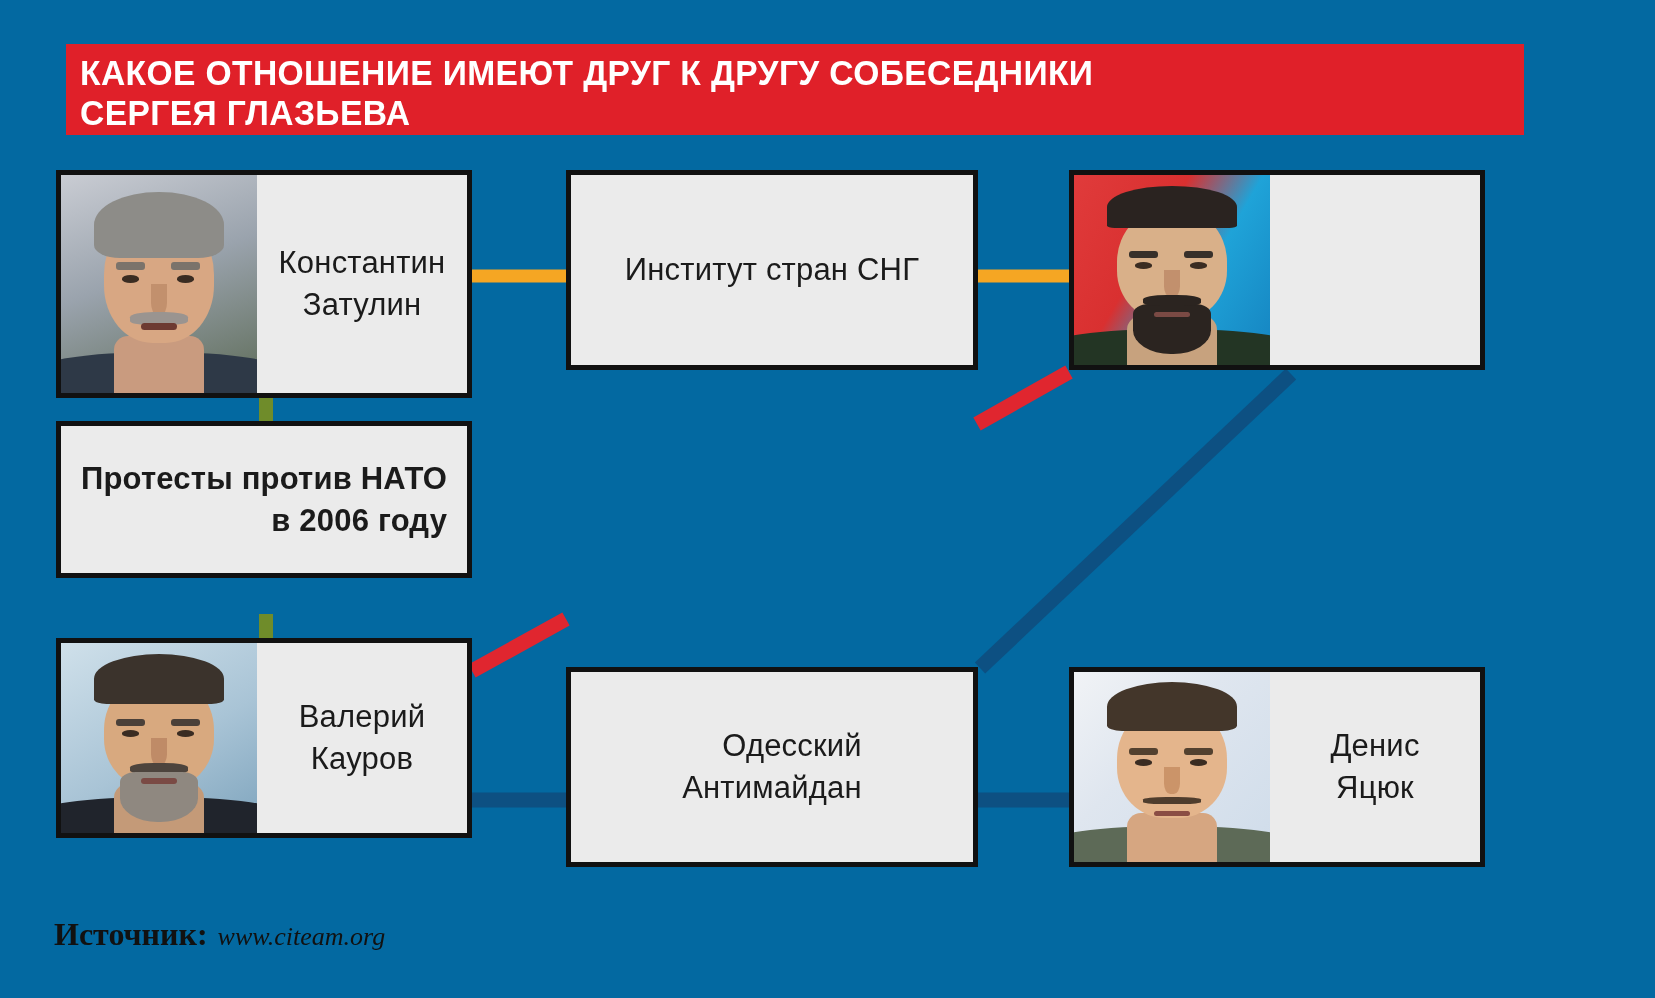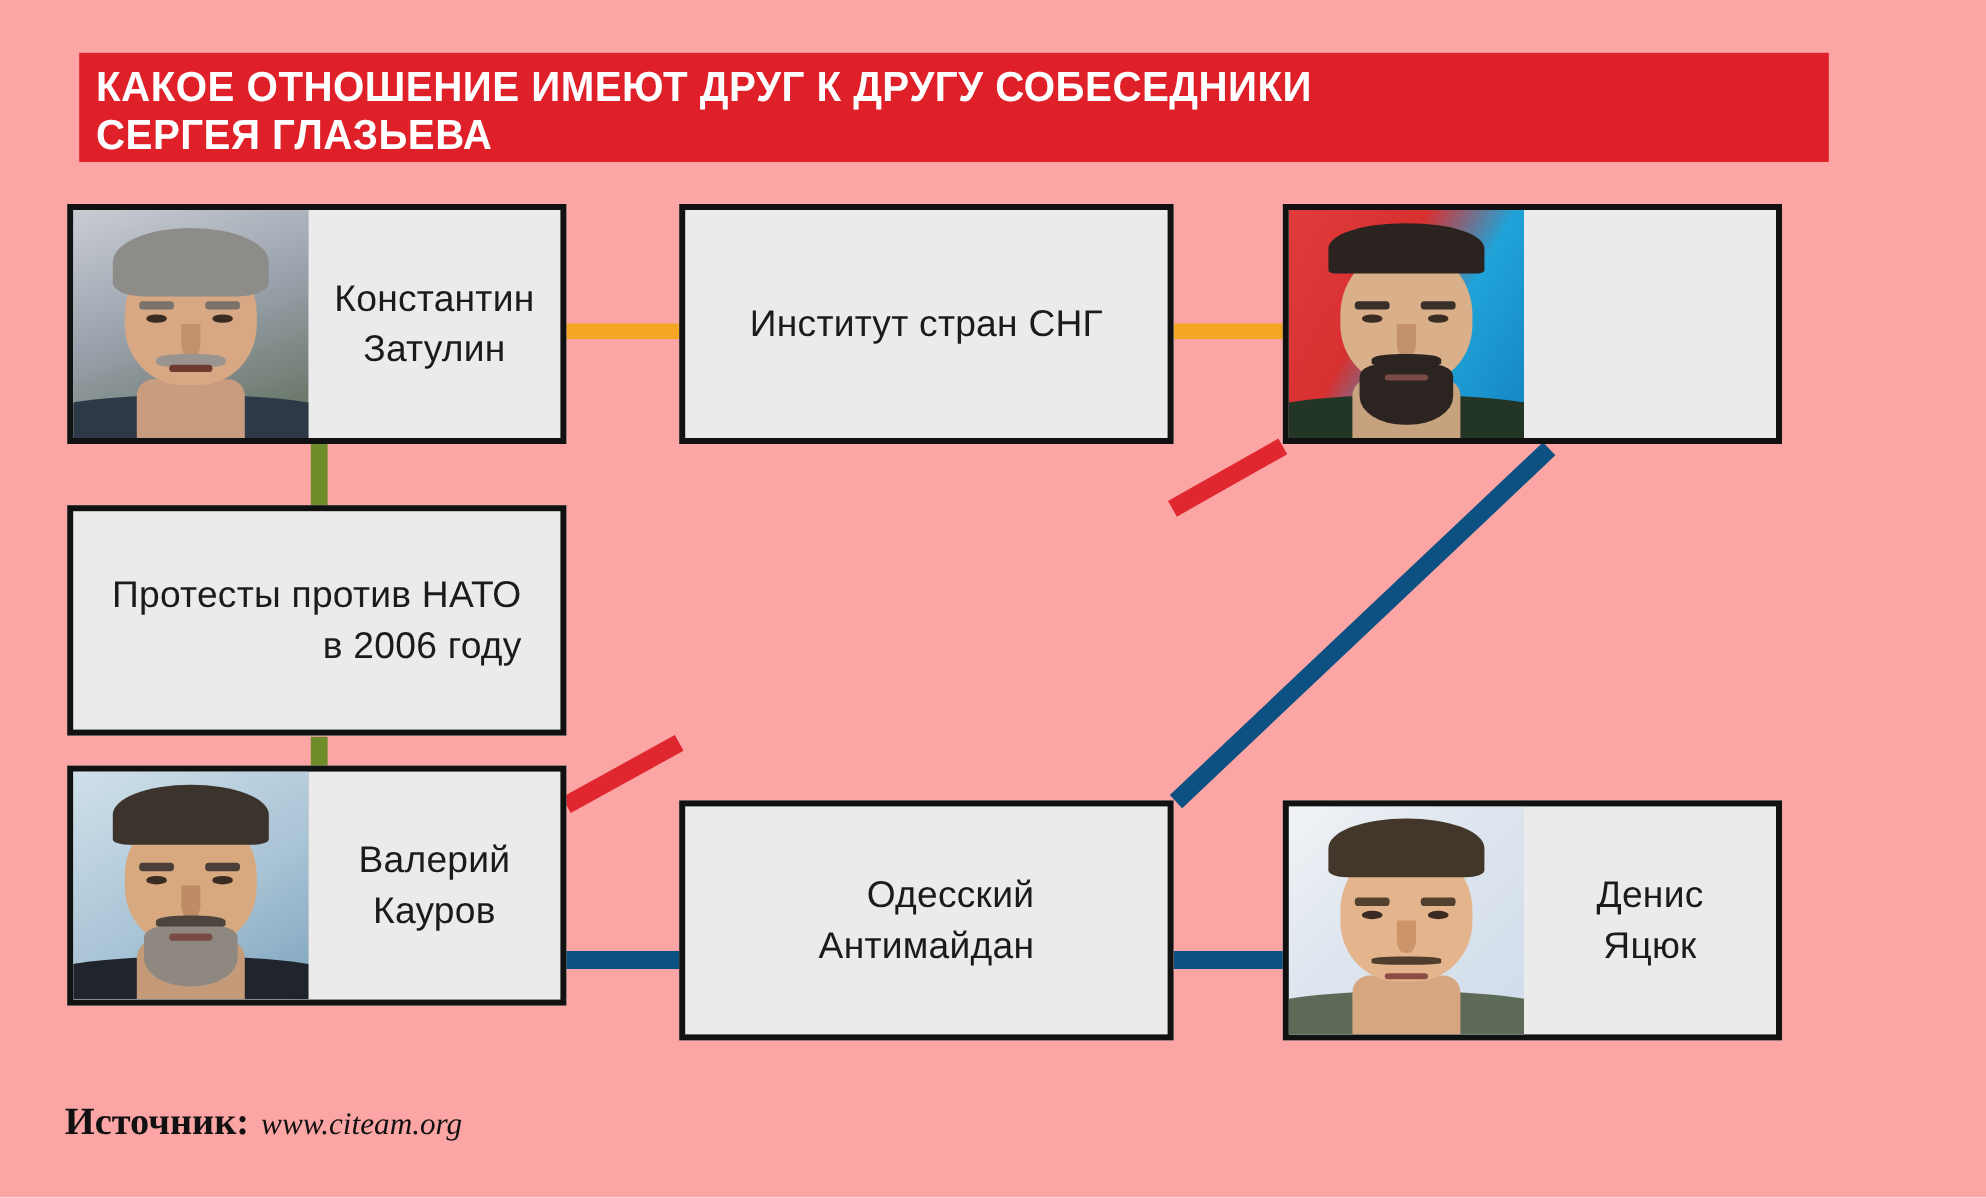--- a/index.html
+++ b/index.html
@@ -12,21 +12,21 @@
     width: 1655px;
     height: 998px;
     overflow: hidden;
     position: relative;
   }
 
   #stage {
     position: relative;
     width: 1655px;
     height: 998px;
-    background: #fca5a5;
+    background: #0369a1;
   }
 
   
   .title-banner {
     position: absolute;
     left: 66px;
     top: 44px;
     width: 1458px;
     height: 91px;
     background: #e02029;
@@ -159,21 +159,21 @@
 
     <line x1="566" y1="619" x2="472" y2="671" stroke="#e0262f" stroke-width="15"></line>
 
     <line x1="1291" y1="374" x2="980" y2="668" stroke="#0d5082" stroke-width="15"></line>
 
     <line x1="470" y1="800" x2="572" y2="800" stroke="#0d5082" stroke-width="15"></line>
 
     <line x1="978" y1="800" x2="1078" y2="800" stroke="#0d5082" stroke-width="15"></line>
   </svg>
 
-  <div class="node" style="left:56px; top:170px; width:416px; height:200px;">
+  <div class="node" style="left:56px; top:170px; width:416px; height:228px;">
     <div class="photo">
       <div class="portrait">
         <div class="bg" style="background:linear-gradient(160deg,#c9ccd3 0%,#9aa3ad 45%,#5d6b57 100%);"></div>
         <div class="shoulder" style="background:#2e3947;"></div>
         <div class="neck" style="background:#c99b7f;"></div>
         <div class="face" style="background:#d8a783;"></div>
         <div class="hair" style="background:#8d8c88;"></div>
         <div class="brow-l" style="background:#7b736b;"></div>
         <div class="brow-r" style="background:#7b736b;"></div>
         <div class="eye-l"></div>
@@ -204,21 +204,21 @@
         <div class="eye-l"></div>
         <div class="eye-r"></div>
         <div class="nose" style="background:#c2906d;"></div>
         <div class="beard" style="background:#2b2420;"></div>
         <div class="mstache" style="background:#2b2420;"></div>
         <div class="mouth" style="background:#7a4a44; top:72%;"></div>
       </div>
     </div>
   </div>
 
-  <div class="node text-only" style="left:56px; top:421px; width:416px; height:192px;">
+  <div class="node text-only" style="left:56px; top:421px; width:416px; height:157px;font-weight:bold;">
     <div class="label">Протесты против НАТО
 в 2006 году</div>
   </div>
 
 
   <div class="node" style="left:56px; top:638px; width:416px; height:200px;">
     <div class="photo">
       <div class="portrait">
         <div class="bg" style="background:linear-gradient(150deg,#cfe0ea 0%,#a9c4d6 55%,#7ea4bd 100%);"></div>
         <div class="shoulder" style="background:#20242c;"></div>

